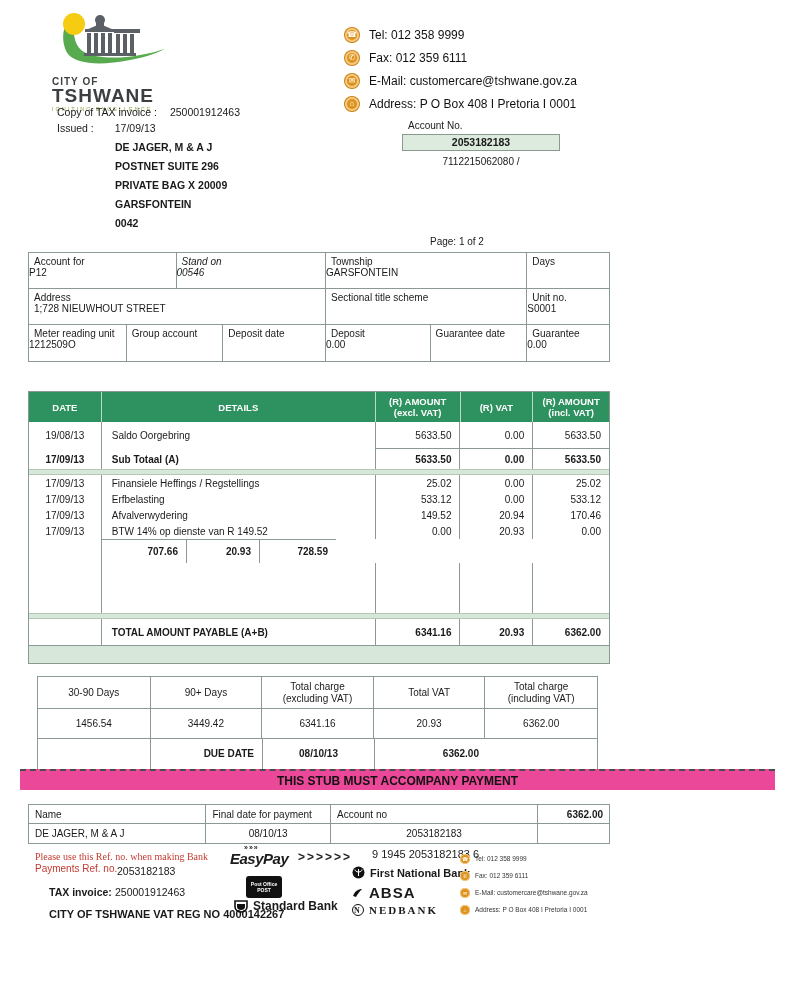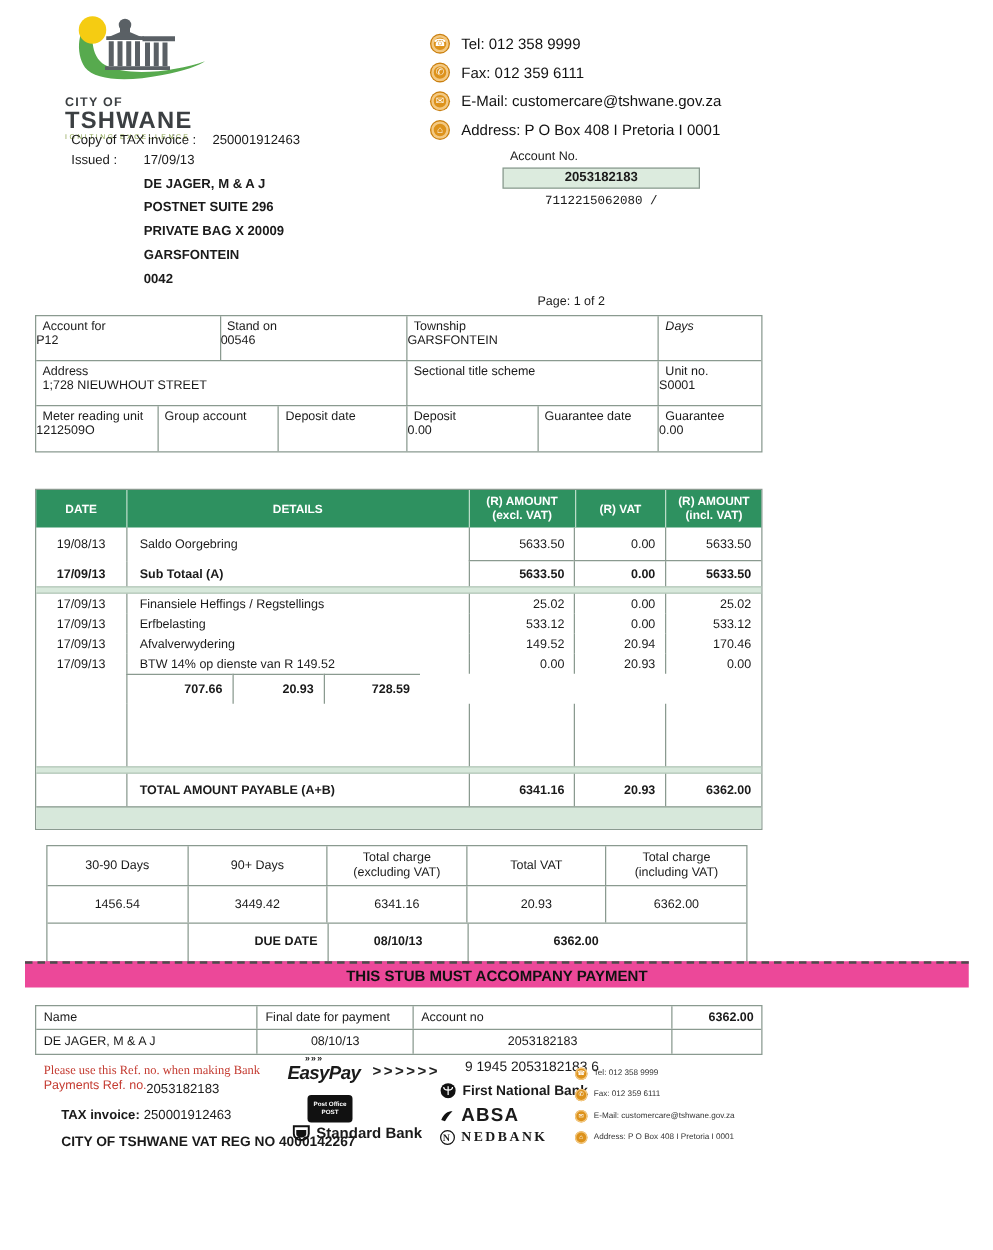--- a/index.html
+++ b/index.html
@@ -29,21 +29,21 @@
   
   .meta-line { font-size:10.5px; }
   .meta-line .lab { display:inline-block; }
   .meta-line .val { display:inline-block; }
   #recipient div { font-size:10.5px; font-weight:bold; line-height:19px; }
 
   #account-area { left:402px; top:120px; width:158px; text-align:center; }
   #account-area .lab { font-size:10px; text-align:left; padding-left:6px; }
   #account-box { margin-top:3px; height:17px; background:#dcebde; border:1px solid #8a9a90;
                  font-size:10.5px; font-weight:bold; line-height:15px; }
-  #account-sub { margin-top:5px; font-size:10px;font-family:Liberation Mono, monospace; }
+  #account-sub { margin-top:5px; font-size:10px; }
 
   #page-label { left:430px; top:236px; font-size:10px; }
 
   
   .btable { border:1px solid #8a9a90; }
   .frow { display:flex; }
   .cell { position:relative; }
   .cell + .cell { border-left:1px solid #8a9a90; }
   .cell .clab { font-size:10px; padding:3px 0 0 5px; }
   .cell .cval { font-size:10px; text-align:left; }
@@ -189,29 +189,29 @@
   </div>
 
   <div class="abs" id="page-label">Page: 1 of 2</div>
 
   <div class="abs btable" id="info-table">
     <div class="frow irow">
       <div class="cell" style="width:147px;">
         <div class="clab">Account for</div>
         <div class="cval">P12</div>
       </div>
-      <div class="cell" style="width:150px;">
+      <div class="cell" style="width:150px;font-style:italic;">
         <div class="clab">Stand on</div>
         <div class="cval">00546</div>
       </div>
       <div class="cell" style="width:202px;">
         <div class="clab">Township</div>
         <div class="cval">GARSFONTEIN</div>
       </div>
-      <div class="cell" style="width:83px;font-style:italic;">
+      <div class="cell" style="width:83px;">
         <div class="clab">Days</div>
         <div class="cval"></div>
       </div>
     </div>
     <div class="frow irow">
       <div class="cell" style="width:297px;">
         <div class="clab">Address</div>
         <div class="cval" style="text-align:left; padding-left:5px;">1;728 NIEUWHOUT STREET</div>
       </div>
       <div class="cell" style="width:202px;">

